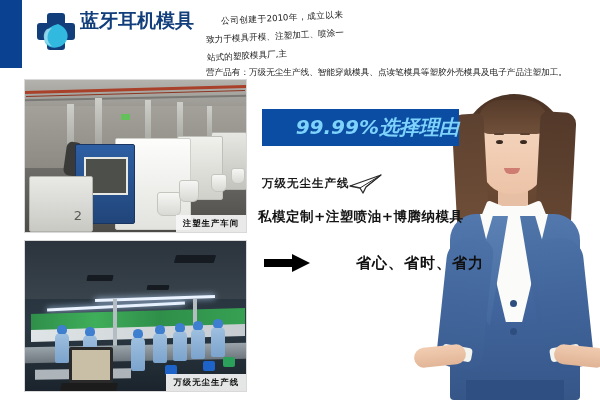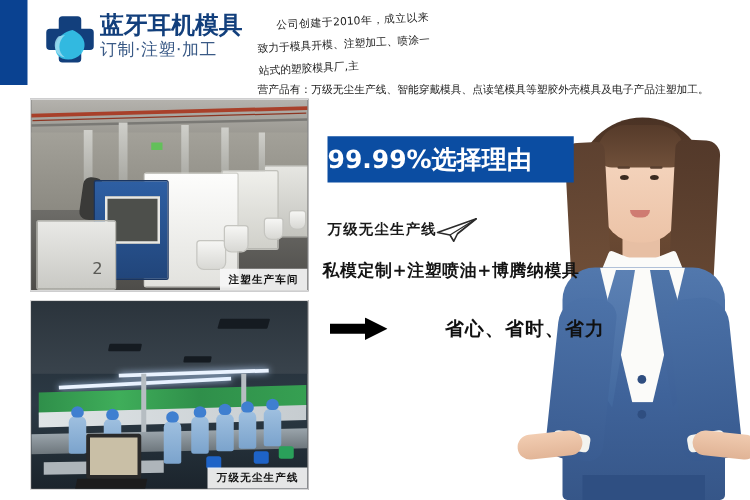--- a/index.html
+++ b/index.html
@@ -86,22 +86,22 @@
   .wk:before{content:"";position:absolute;left:2px;top:-8px;width:10px;height:9px;background:#3f7fd0;border-radius:50% 50% 40% 40%;}
   .seat{position:absolute;width:12px;height:10px;background:#1e63c7;border-radius:2px;}
   .mon{position:absolute;left:44px;top:106px;width:38px;height:30px;background:#c9bfa6;border:3px solid #2a2a2a;border-radius:2px;}
   .mon:after{content:"";position:absolute;left:9px;bottom:-10px;width:20px;height:8px;background:#2a2a2a;}
   .kbd{position:absolute;left:36px;top:142px;width:56px;height:8px;background:#1c1c1c;transform:skewX(-12deg);}
   .desk{position:absolute;left:10px;top:128px;width:96px;height:10px;background:#aeb5ba;transform:skewY(-1deg);}
   .pillar{position:absolute;top:58px;width:4px;height:52px;background:#b6bdc2;}
 
   
   .banner{position:absolute;left:262px;top:109px;width:197px;height:37px;background:#0b4da2;}
-  .banner span{display:block;color:#ffffff;font-family:"DejaVu Sans",sans-serif;font-weight:bold;
-      font-size:20px;line-height:37px;text-align:left;letter-spacing:0px;white-space:nowrap;}
+  .banner span{display:block;color:#7dd3fc;font-family:"DejaVu Sans",sans-serif;font-weight:bold;
+      font-size:20px;line-height:37px;text-align:right;letter-spacing:0px;white-space:nowrap;font-style:italic;}
 
   .line-a{position:absolute;left:262px;top:172px;width:210px;height:22px;}
   .line-a .t1,.line-a .t2{position:absolute;top:0;font-family:"DejaVu Serif",serif;font-weight:bold;
       font-size:11.5px;color:#1a1a1a;letter-spacing:1px;white-space:nowrap;line-height:22px;}
   .line-a .t1{left:0;}
   .line-a .t2{left:128px;}
   .plane{position:absolute;left:86px;top:2px;width:34px;height:20px;}
 
   .line-b{position:absolute;left:258px;top:208px;font-family:"DejaVu Serif",serif;font-weight:bold;
       font-size:13.5px;color:#141414;letter-spacing:0.5px;white-space:nowrap;}
@@ -165,21 +165,20 @@
     <div class="logo-wrap">
       <div class="logo-mark">
         <svg viewBox="0 0 40 44" width="40" height="44">
           <path d="M14 2 h12 a3 3 0 0 1 3 3 v7 h7 a3 3 0 0 1 3 3 v11 a3 3 0 0 1 -3 3 h-7 v7 a3 3 0 0 1 -3 3 h-12 a3 3 0 0 1 -3 -3 v-7 h-7 a3 3 0 0 1 -3 -3 v-11 a3 3 0 0 1 3 -3 h7 v-7 a3 3 0 0 1 3 -3 z" fill="#123f7c"></path>
           <path d="M22 13 c10 4 12 13 7 19 c-5 6 -15 6 -19 1 c-4 -6 -1 -17 12 -20 z" fill="#35c3e8" opacity="0.92"></path>
           <path d="M16 17 c-6 5 -6 14 0 18 c-8 -1 -11 -12 -5 -17 z" fill="#9fdcf0" opacity="0.85"></path>
         </svg>
       </div>
       <div class="logo-text">
         <div class="logo-title">蓝牙耳机模具</div>
-        <div class="logo-sub">订制·注塑·加工</div>
       </div>
     </div>
 
     <div class="header-desc">
       <p class="l1">公司创建于2010年，成立以来致力于模具开模、注塑加工、喷涂一站式的塑胶模具厂,主</p>
       <p>营产品有：万级无尘生产线、智能穿戴模具、点读笔模具等塑胶外壳模具及电子产品注塑加工。</p>
     </div>
   </div>
 
   <div class="photo photo-top">

